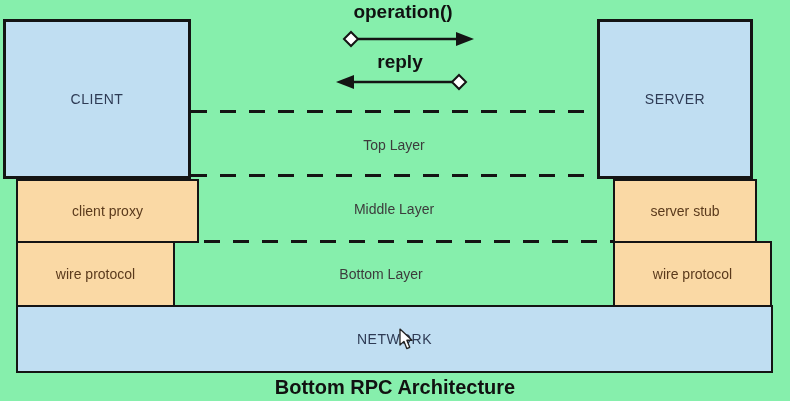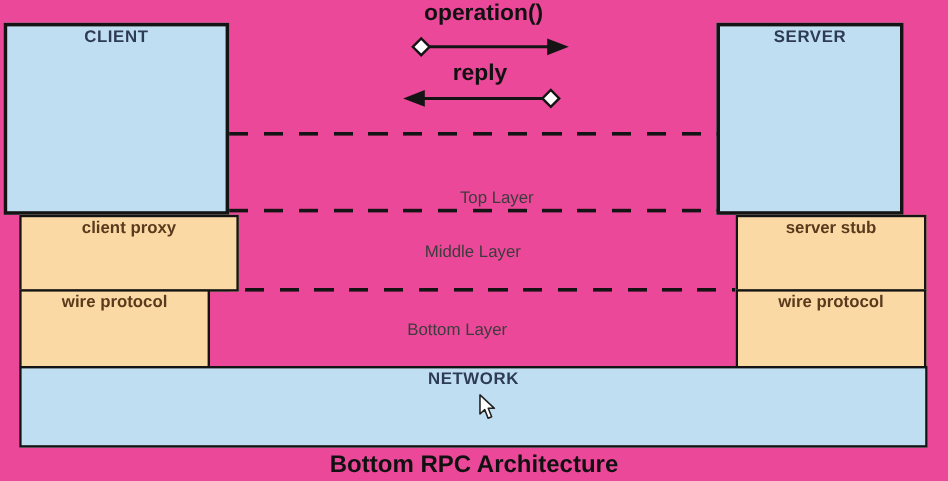--- a/index.html
+++ b/index.html
@@ -13,30 +13,29 @@
   }
   html,body{margin:0;padding:0;}
   body{
     font-family:"Liberation Sans", sans-serif;
     background:#ffffff;
   }
   .stage{
     position:relative;
     width:790px;
     height:401px;
-    background:#ec4899;
+    background:#86efac;
     overflow:hidden;
   }
   .box{
     position:absolute;
     display:flex;
-    align-items:flex-start;
+    align-items:center;
     justify-content:center;
     box-sizing:border-box;
-    font-weight:bold;
   }
   .big-box{
     border:3px solid var(--border-dark);
     background:var(--box-blue);
     color:var(--text-navy);
     font-size:14px;
     letter-spacing:0.5px;
   }
   .small-box{
     border:2px solid var(--border-dark);
@@ -47,40 +46,40 @@
   .network-bar{
     border:2px solid var(--border-dark);
     background:var(--box-blue);
     color:var(--text-navy);
     font-size:14px;
     letter-spacing:0.5px;
   }
   .client-box{left:3px;top:19px;width:188px;height:160px;}
   .server-box{left:597px;top:19px;width:156px;height:160px;}
   .client-proxy{left:16px;top:179px;width:183px;height:64px;}
-  .server-stub{left:613px;top:179px;width:159px;height:64px;}
+  .server-stub{left:613px;top:179px;width:144px;height:64px;}
   .wire-left{left:16px;top:241px;width:159px;height:66px;}
   .wire-right{left:613px;top:241px;width:159px;height:66px;}
   .network-bar{left:16px;top:305px;width:757px;height:68px;}
   .dash{
     position:absolute;
     height:3px;
     background:repeating-linear-gradient(90deg, var(--border-dark) 0 16px, transparent 16px 29px);
   }
   .dash-top{left:191px;top:110px;width:406px;}
   .dash-mid{left:191px;top:174px;width:406px;}
   .dash-bot{left:175px;top:240px;width:438px;}
   .layer-label{
     position:absolute;
     transform:translate(-50%,-50%);
     color:var(--text-gray);
     font-size:14px;
     white-space:nowrap;
   }
-  .layer-top{left:414px;top:145px;margin-top:19px;}
+  .layer-top{left:394px;top:145px;}
   .layer-middle{left:394px;top:209px;}
   .layer-bottom{left:381px;top:274px;}
   .msg-label{
     position:absolute;
     transform:translateX(-50%);
     font-weight:bold;
     color:var(--text-black);
     font-size:19px;
     white-space:nowrap;
   }

